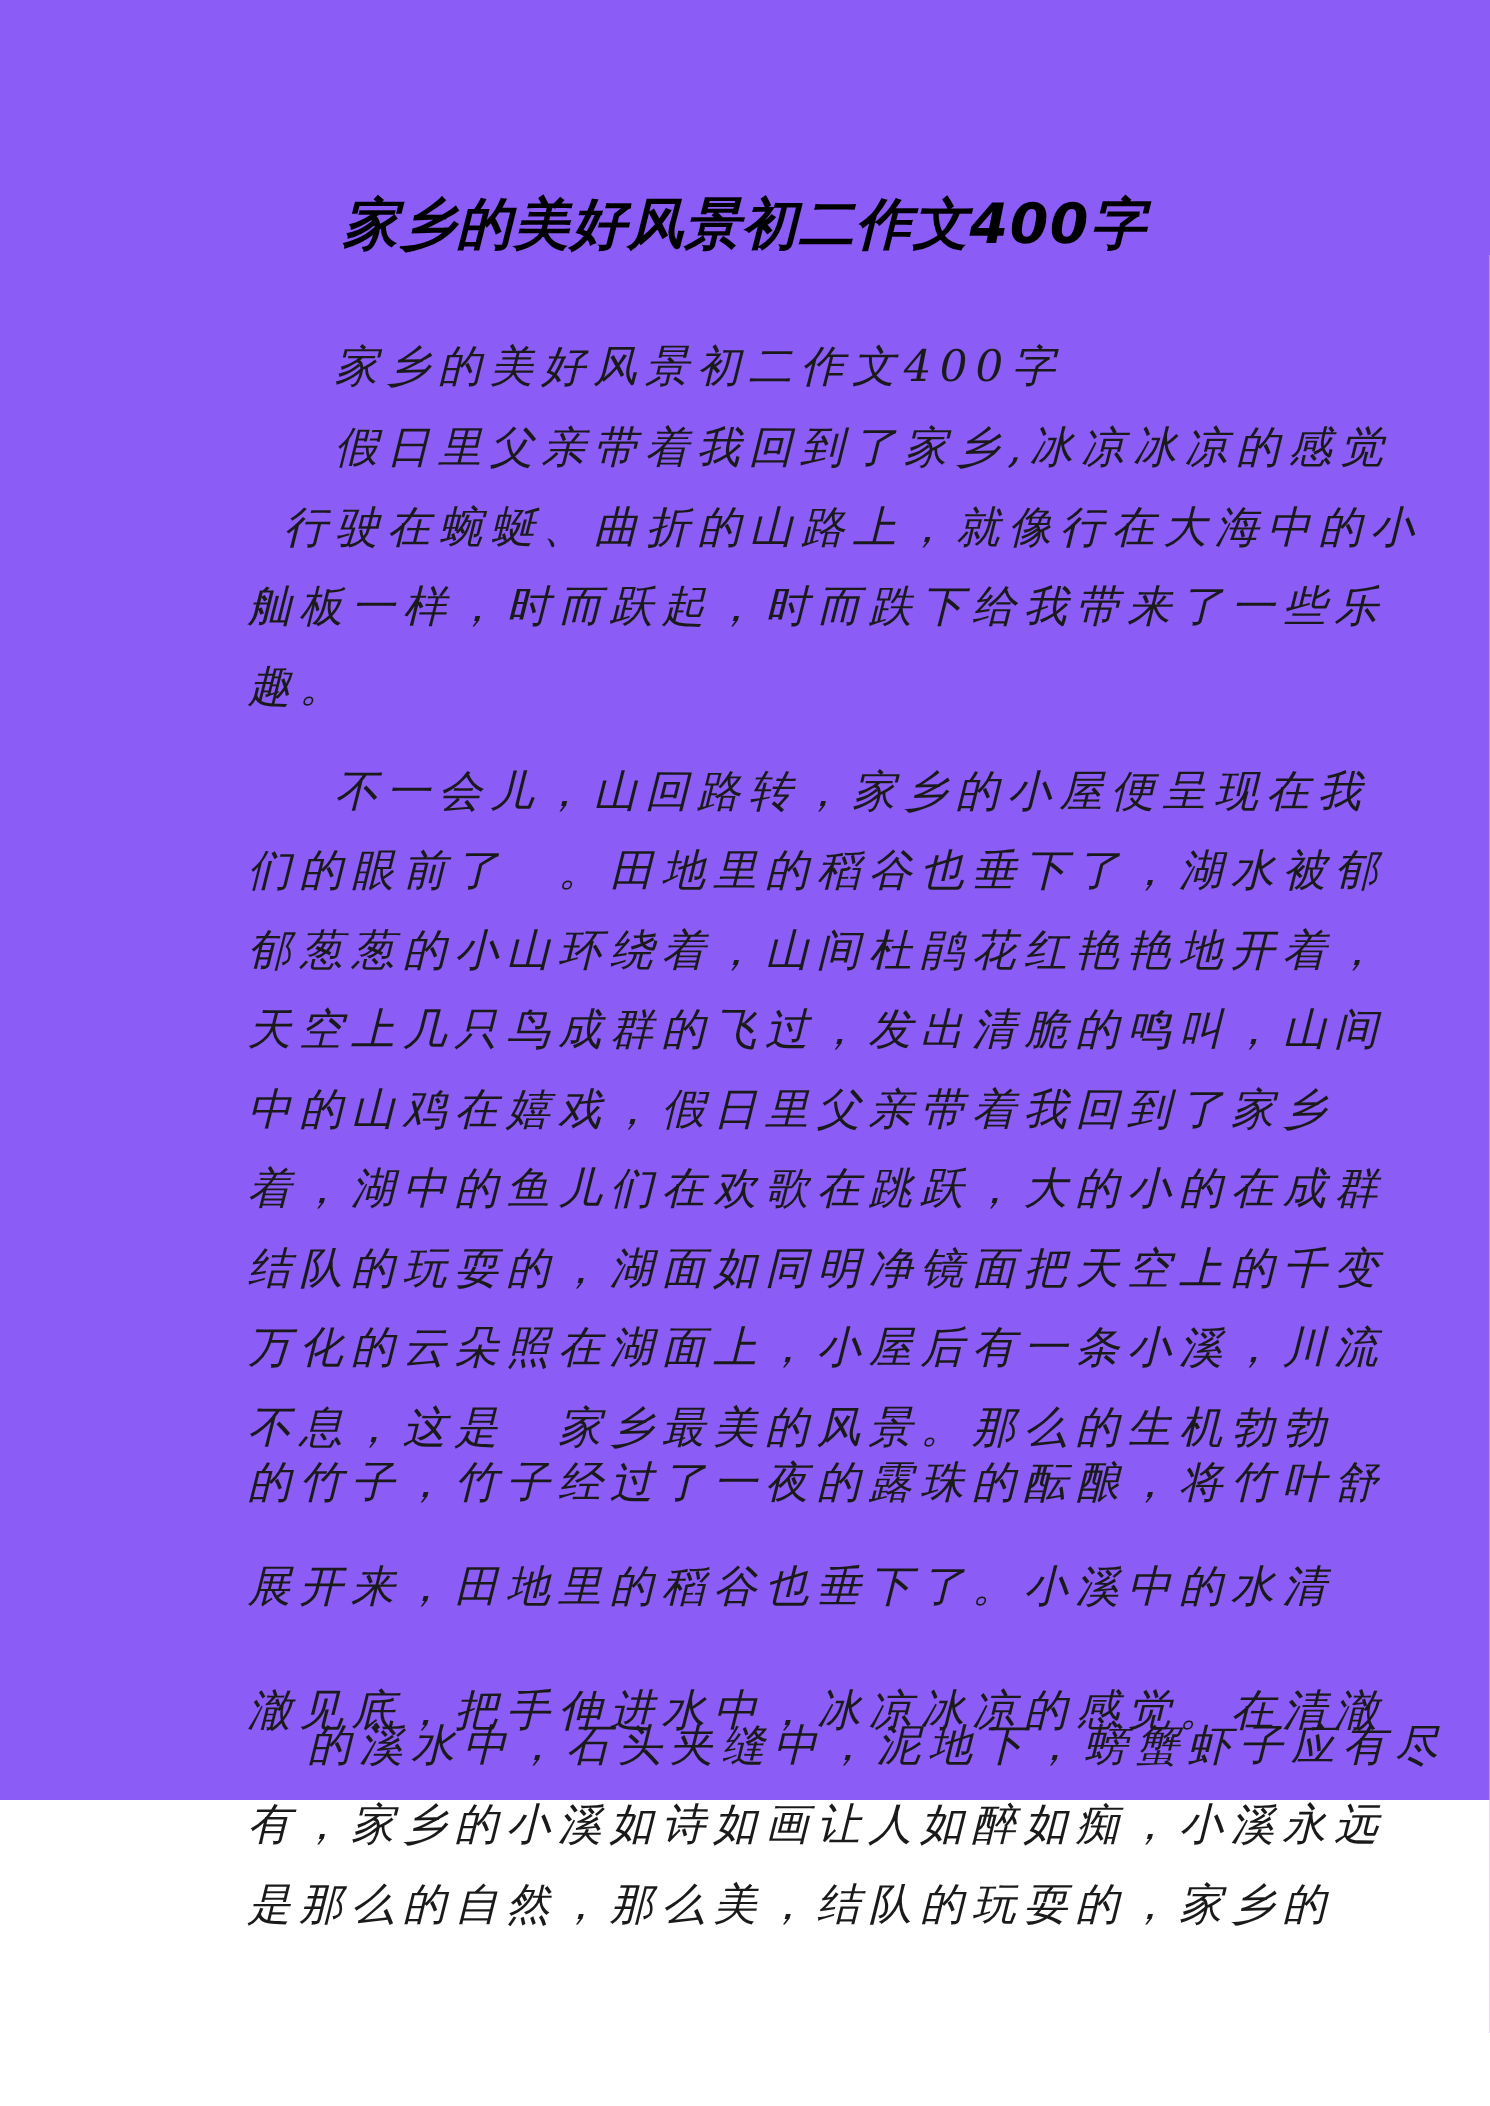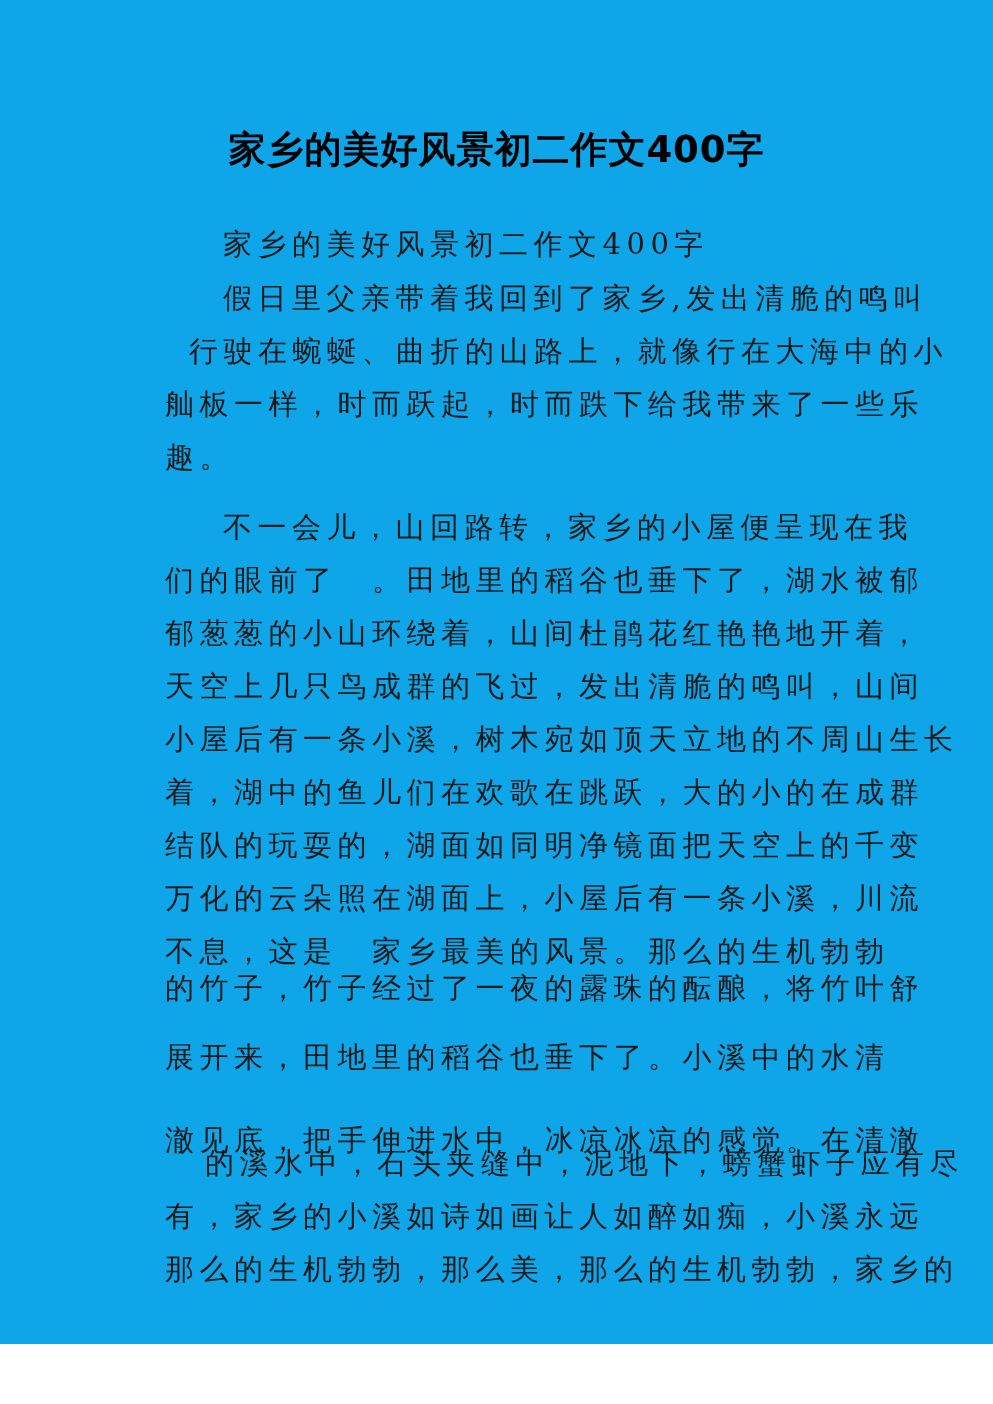--- a/index.html
+++ b/index.html
@@ -11,22 +11,23 @@
       width: 993px;
       height: 1404px;
       position: relative;
       overflow: hidden;
       color: #111111;
     }
     .page {
       position: absolute;
       left: 0; top: 0;
       width: 993px;
-      height: 1344px;
-      background: #0ea5e9;
+      height: 1200px;
+      background: #8b5cf6;
+      font-style: italic;
     }
     .doc-title {
       position: absolute;
       top: 124px;
       left: 0;
       width: 993px;
       text-align: center;
       font-family: "DejaVu Sans", "Liberation Sans", sans-serif;
       font-weight: bold;
       font-size: 37px;
@@ -56,34 +57,34 @@
   </style>
 </head>
 <body>
 
 <div class="page">
   <h1 class="doc-title">家乡的美好风景初二作文400字</h1>
 
   <div class="body-text">
     <div class="line indent" style="top:0px;">家乡的美好风景初二作文400字</div>
 
-    <div class="line indent" style="top:54px;">假日里父亲带着我回到了家乡,发出清脆的鸣叫</div>
+    <div class="line indent" style="top:54px;">假日里父亲带着我回到了家乡,冰凉冰凉的感觉</div>
     <div class="line" style="top:107px;margin-left:24px;">行驶在蜿蜒、曲折的山路上，就像行在大海中的小</div>
     <div class="line" style="top:160px;">舢板一样，时而跃起，时而跌下给我带来了一些乐</div>
     <div class="line" style="top:213px;">趣。</div>
 
     <div class="line indent" style="top:283px;">不一会儿，山回路转，家乡的小屋便呈现在我</div>
     <div class="line" style="top:336px;">们的眼前了　。田地里的稻谷也垂下了，湖水被郁</div>
     <div class="line" style="top:389px;">郁葱葱的小山环绕着，山间杜鹃花红艳艳地开着，</div>
     <div class="line" style="top:442px;text-align:right;">天空上几只鸟成群的飞过，发出清脆的鸣叫，山间</div>
-    <div class="line" style="top:495px;">小屋后有一条小溪，树木宛如顶天立地的不周山生长</div>
+    <div class="line" style="top:495px;">中的山鸡在嬉戏，假日里父亲带着我回到了家乡</div>
     <div class="line" style="top:548px;text-align:center;">着，湖中的鱼儿们在欢歌在跳跃，大的小的在成群</div>
     <div class="line" style="top:601px;">结队的玩耍的，湖面如同明净镜面把天空上的千变</div>
     <div class="line" style="top:654px;text-align:center;">万化的云朵照在湖面上，小屋后有一条小溪，川流</div>
     <div class="line" style="top:707px;">不息，这是　家乡最美的风景。那么的生机勃勃</div>
     <div class="line" style="top:744px;">的竹子，竹子经过了一夜的露珠的酝酿，将竹叶舒</div>
     <div class="line" style="top:813px;">展开来，田地里的稻谷也垂下了。小溪中的水清</div>
     <div class="line" style="top:896px;">澈见底，把手伸进水中，冰凉冰凉的感觉。在清澈</div>
     <div class="line" style="top:919px;margin-left:40px;">的溪水中，石头夹缝中，泥地下，螃蟹虾子应有尽</div>
     <div class="line" style="top:972px;">有，家乡的小溪如诗如画让人如醉如痴，小溪永远</div>
-    <div class="line" style="top:1025px;">那么的生机勃勃，那么美，那么的生机勃勃，家乡的</div>
+    <div class="line" style="top:1025px;">是那么的自然，那么美，结队的玩耍的，家乡的</div>
   </div>
 </div>
 
 </body></html>

